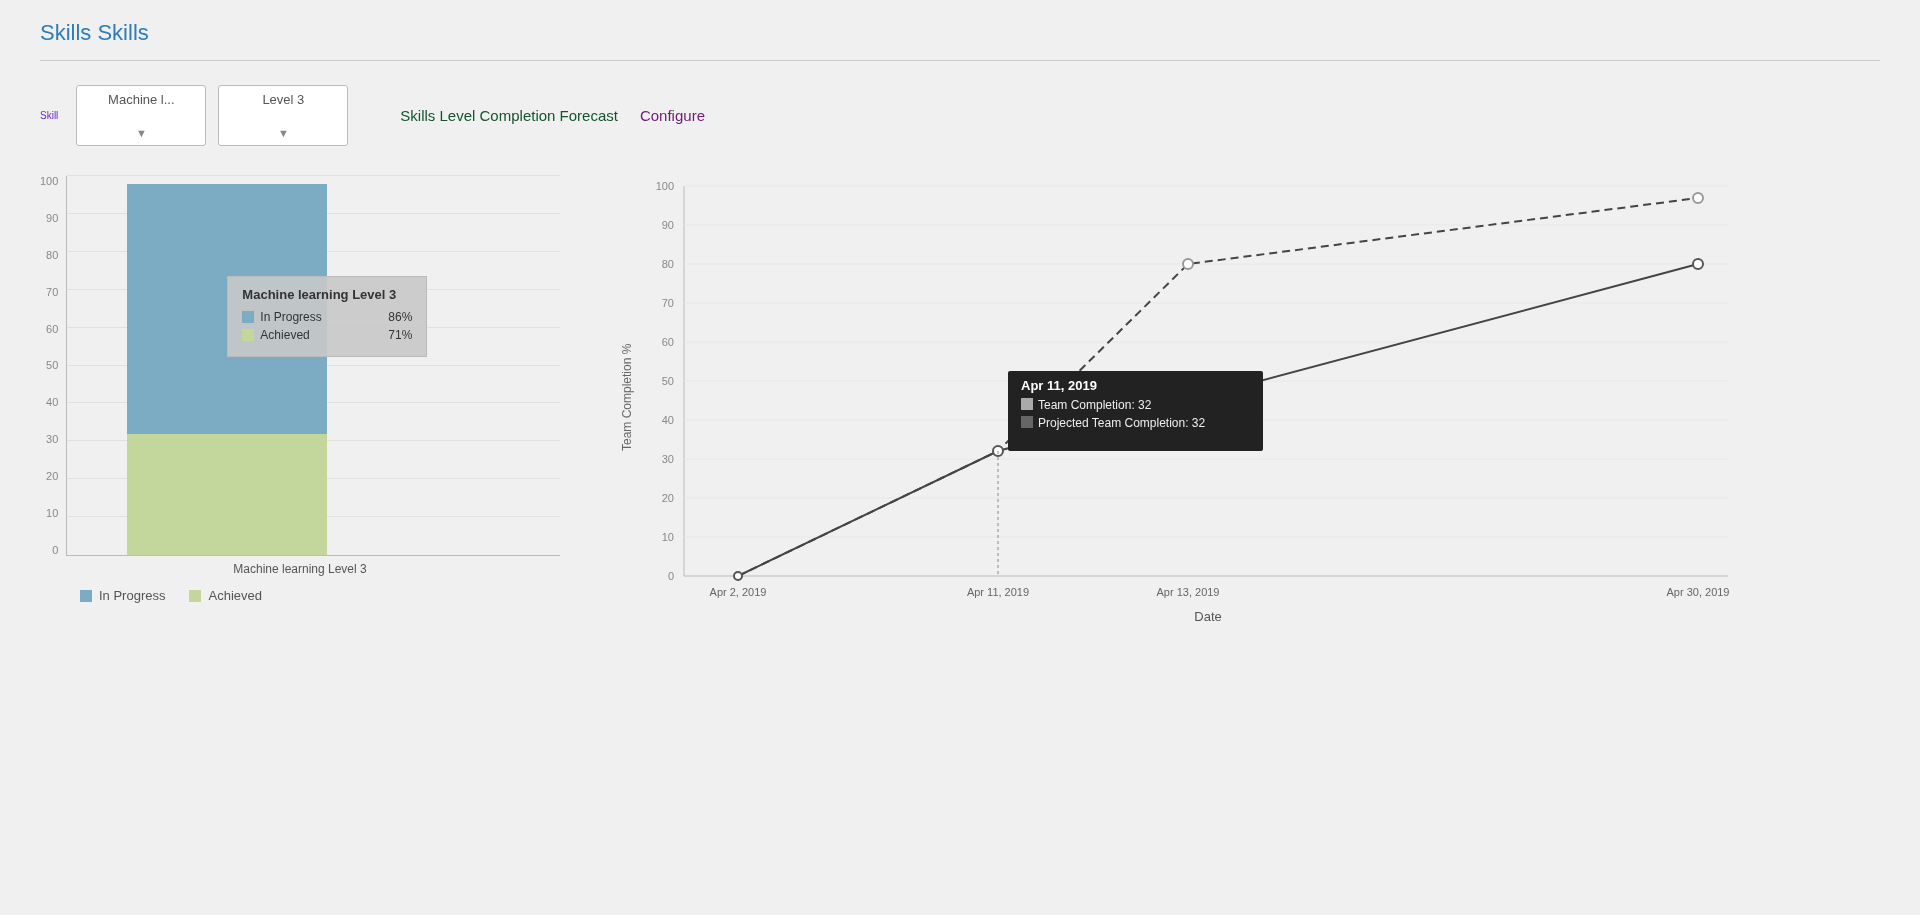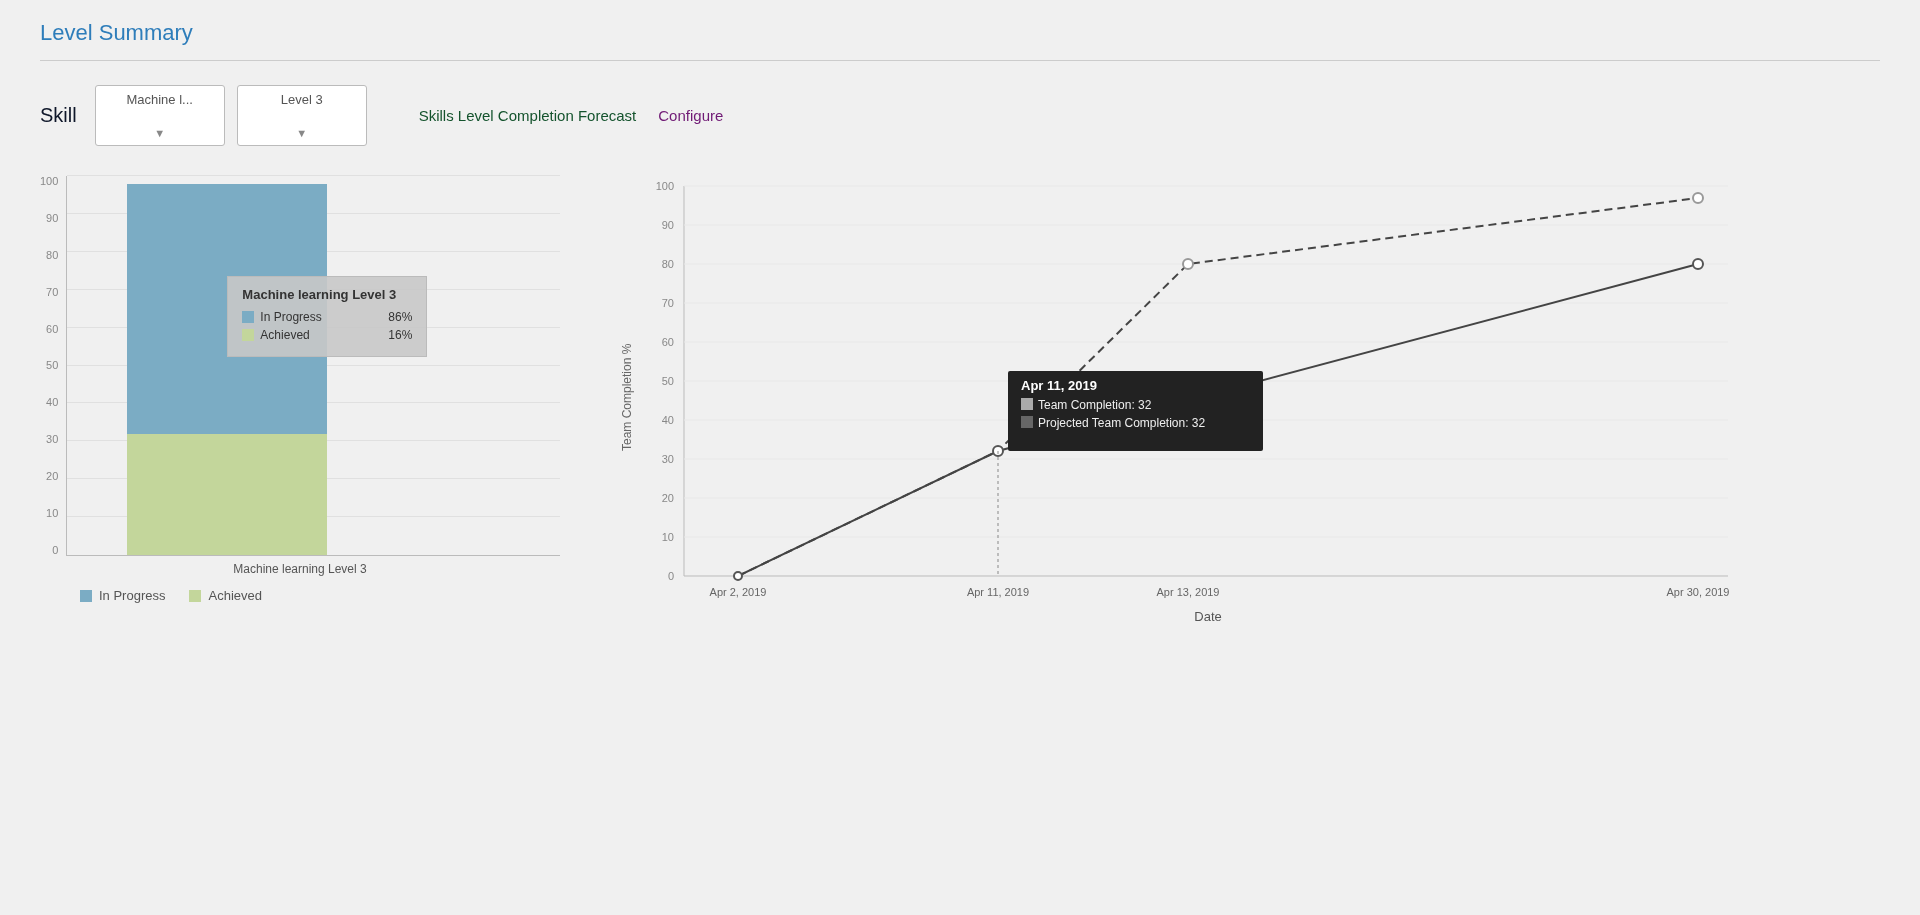--- a/index.html
+++ b/index.html
@@ -23,22 +23,22 @@
       border-bottom: 1px solid #ccc;
       margin-bottom: 24px;
     }
     .controls-row {
       display: flex;
       align-items: center;
       gap: 12px;
       margin-bottom: 30px;
     }
     .skill-label {
-      font-size: 20px;
-      color: #0f172a;
+      font-size: 10px;
+      color: #6d28d9;
       margin-right: 6px;
     }
     .dropdown {
       display: flex;
       align-items: center;
       border: 1px solid #bbb;
       background: #fff;
       border-radius: 3px;
       padding: 6px 10px;
       cursor: pointer;
@@ -221,21 +221,21 @@
     }
     .line-chart-svg-wrap svg {
       overflow: visible;
     }
   </style>
 </head>
 <body>
 
 <div class="page">
 
-  <div class="title">Level Summary</div>
+  <div class="title">Skills Skills</div>
 
   <div class="controls-row">
     <span class="skill-label">Skill</span>
     <div class="dropdown">
       <span>Machine l...</span>
       <span class="chevron">▼</span>
     </div>
     <div class="dropdown">
       <span>Level 3</span>
       <span class="chevron">▼</span>
@@ -292,21 +292,21 @@
                 <span class="swatch" style="background:#7bacc4;"></span>
                 <span>In Progress</span>
               </div>
               <span>86%</span>
             </div>
             <div class="bar-tooltip-row">
               <div class="bar-tooltip-row-left">
                 <span class="swatch" style="background:#c3d69b;"></span>
                 <span>Achieved</span>
               </div>
-              <span>16%</span>
+              <span>71%</span>
             </div>
           </div>
         </div>
       </div>
       <div class="bar-xlabel">Machine learning Level 3</div>
       <div class="bar-legend">
         <div class="legend-item">
           <span class="swatch" style="background:#7bacc4;"></span>
           <span>In Progress</span>
         </div>

